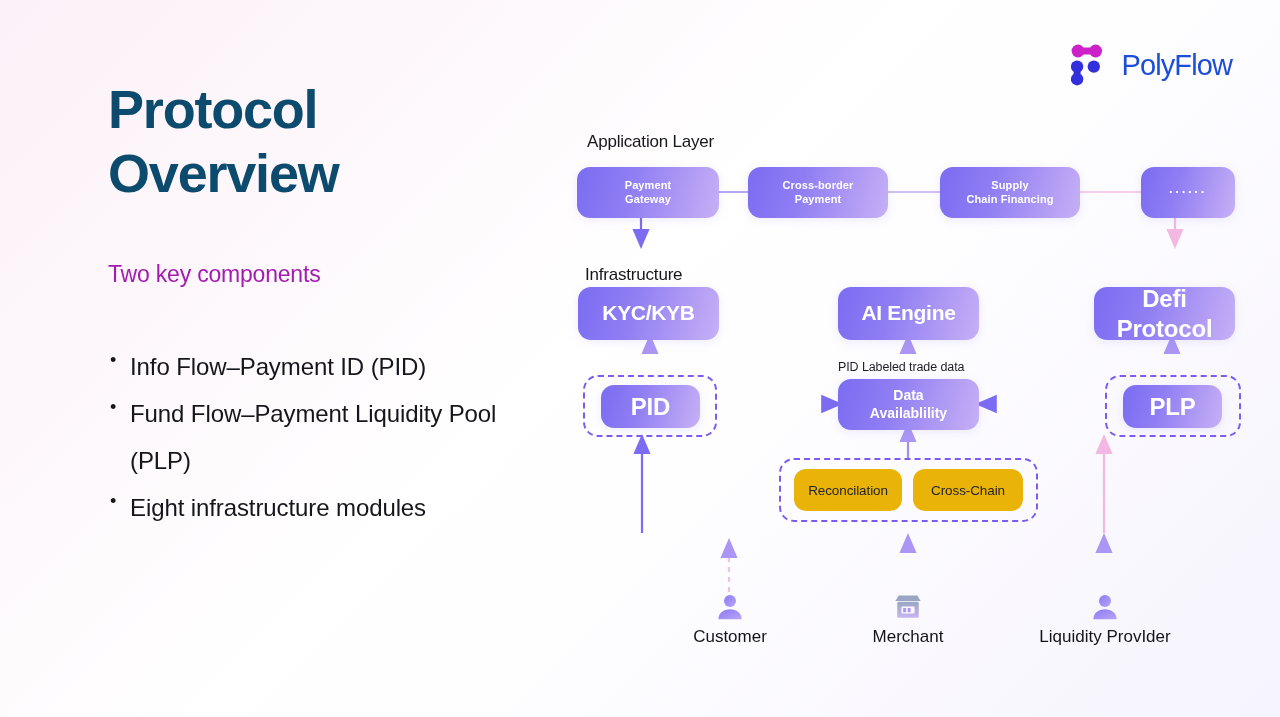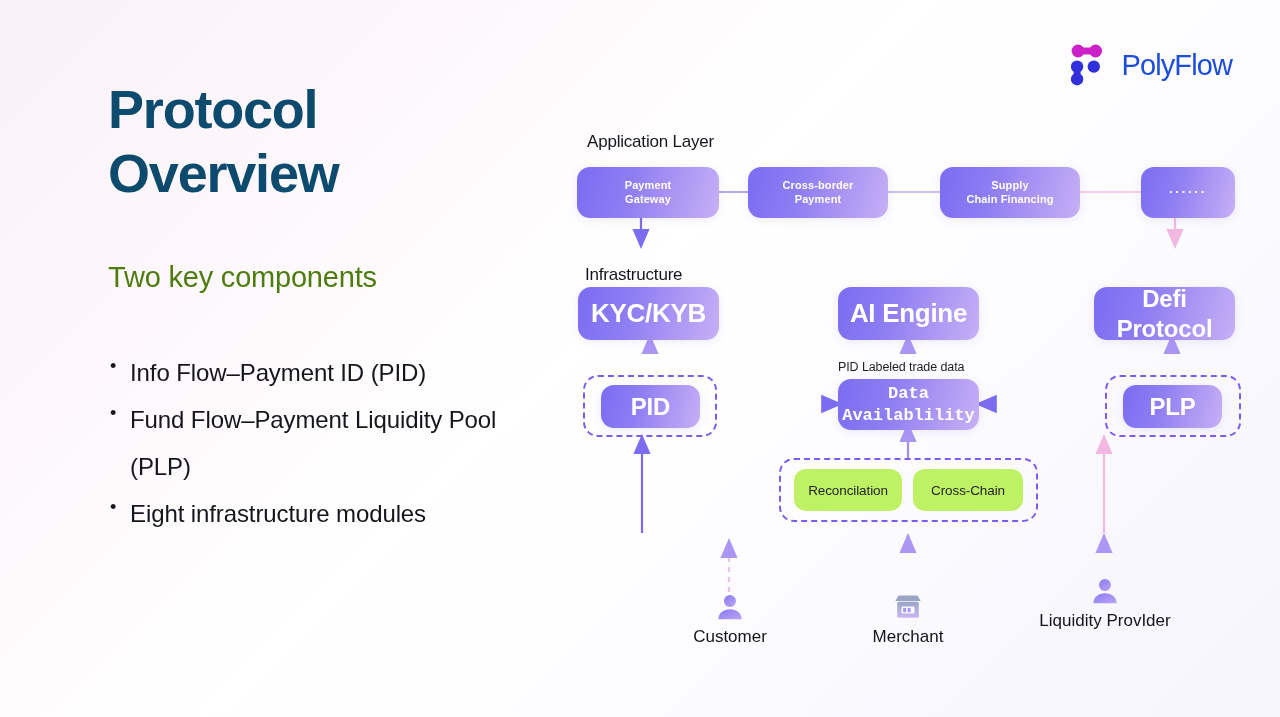--- a/index.html
+++ b/index.html
@@ -13,22 +13,22 @@
     color:#0d0d12;
   }
 
   
   #left-panel { position:absolute; left:108px; top:78px; width:430px; }
   #page-title {
     font-size:54px; font-weight:700; line-height:1.18;
     letter-spacing:-1.2px; color:#0c4a6e; white-space:pre-line;
   }
   #subtitle {
-    margin-top:56px; font-size:29px; font-weight:400;
-    color:#4d7c0f; letter-spacing:-0.2px;
+    margin-top:56px; font-size:23px; font-weight:400;
+    color:#a21caf; letter-spacing:-0.2px;
   }
   #bullet-list { margin-top:56px; list-style:none; }
   #bullet-list li {
     position:relative; padding-left:22px;
     font-size:24px; line-height:1.95; color:#15151c; letter-spacing:-0.1px;
   }
   #bullet-list li::before {
     content:"•"; position:absolute; left:2px; top:-1px; font-size:18px; color:#15151c;
   }
 
@@ -44,30 +44,30 @@
     position:absolute; font-size:17px; color:#16161d; letter-spacing:-0.2px; white-space:nowrap;
   }
 
   .node {
     position:absolute; border-radius:13px;
     background:linear-gradient(105deg,#7b6cf2 0%, #8f7ef3 38%, #ab96f4 68%, #c6b0f6 100%);
     color:#fff; display:flex; align-items:center; justify-content:center;
     text-align:center; line-height:1.25; box-shadow:0 2px 10px rgba(124,108,242,.13);
   }
   .node.app { font-size:11px; font-weight:700; letter-spacing:.1px; }
-  .node.big { font-size:26px; font-weight:700; letter-spacing:-0.3px; }
+  .node.big { font-size:21px; font-weight:700; letter-spacing:-0.3px; }
   .node.mid { font-size:24px; font-weight:600; letter-spacing:-0.2px; }
-  .node.small { font-size:17px; font-weight:700;font-family:Liberation Mono, monospace; }
+  .node.small { font-size:14px; font-weight:700; }
   .node.dots { font-size:13px; font-weight:700; letter-spacing:2px; }
 
   .dashbox {
     position:absolute; border:2px dashed #7c5cf0; border-radius:15px; background:transparent;
   }
   .chip {
-    position:absolute; border-radius:12px; background:#bef264; color:#24242c;
+    position:absolute; border-radius:12px; background:#eab308; color:#24242c;
     font-size:13.5px; display:flex; align-items:center; justify-content:center;
     letter-spacing:-0.1px;
   }
 
   .note {
     position:absolute; font-size:12.5px; color:#1d1d25; white-space:nowrap; letter-spacing:-0.1px;
   }
 
   .actor { position:absolute; display:flex; flex-direction:column; align-items:center; }
   .actor-icon { width:30px; height:30px; }
@@ -221,21 +221,21 @@
         </defs>
       <path d="M2.5 9.5 L6 3.6 H26 L29.5 9.5 Z" fill="#9aa6c4"></path>
       <rect x="4.5" y="10.5" width="23" height="17" rx="1.6" fill="url(#gA2)"></rect>
       <rect x="9" y="15.5" width="14" height="7.5" rx="1.2" fill="#fdf8ff"></rect>
       <rect x="10.8" y="17" width="3.2" height="4.6" fill="#a99bf2"></rect>
       <rect x="15.6" y="17" width="3.2" height="4.6" fill="#a99bf2"></rect>
     </svg>
     <div class="actor-label">Merchant</div>
   </div>
 
-  <div class="actor" style="left:1045px; top:576px; width:120px;">
+  <div class="actor" style="left:1045px; top:592px; width:120px;">
     <svg class="actor-icon" viewBox="0 0 32 32">
       <defs>
           <linearGradient id="gA3" x1="0" y1="0" x2="1" y2="1">
         <stop offset="0%" stop-color="#8b7af3"></stop>
             <stop offset="100%" stop-color="#b9a4f6"></stop>
       </linearGradient>
         </defs>
       <circle cx="16" cy="9.5" r="6.4" fill="url(#gA3)"></circle>
       <path d="M3.6 29c0-6.6 5.6-10.6 12.4-10.6S28.4 22.4 28.4 29Z" fill="url(#gA3)"></path>
     </svg>

